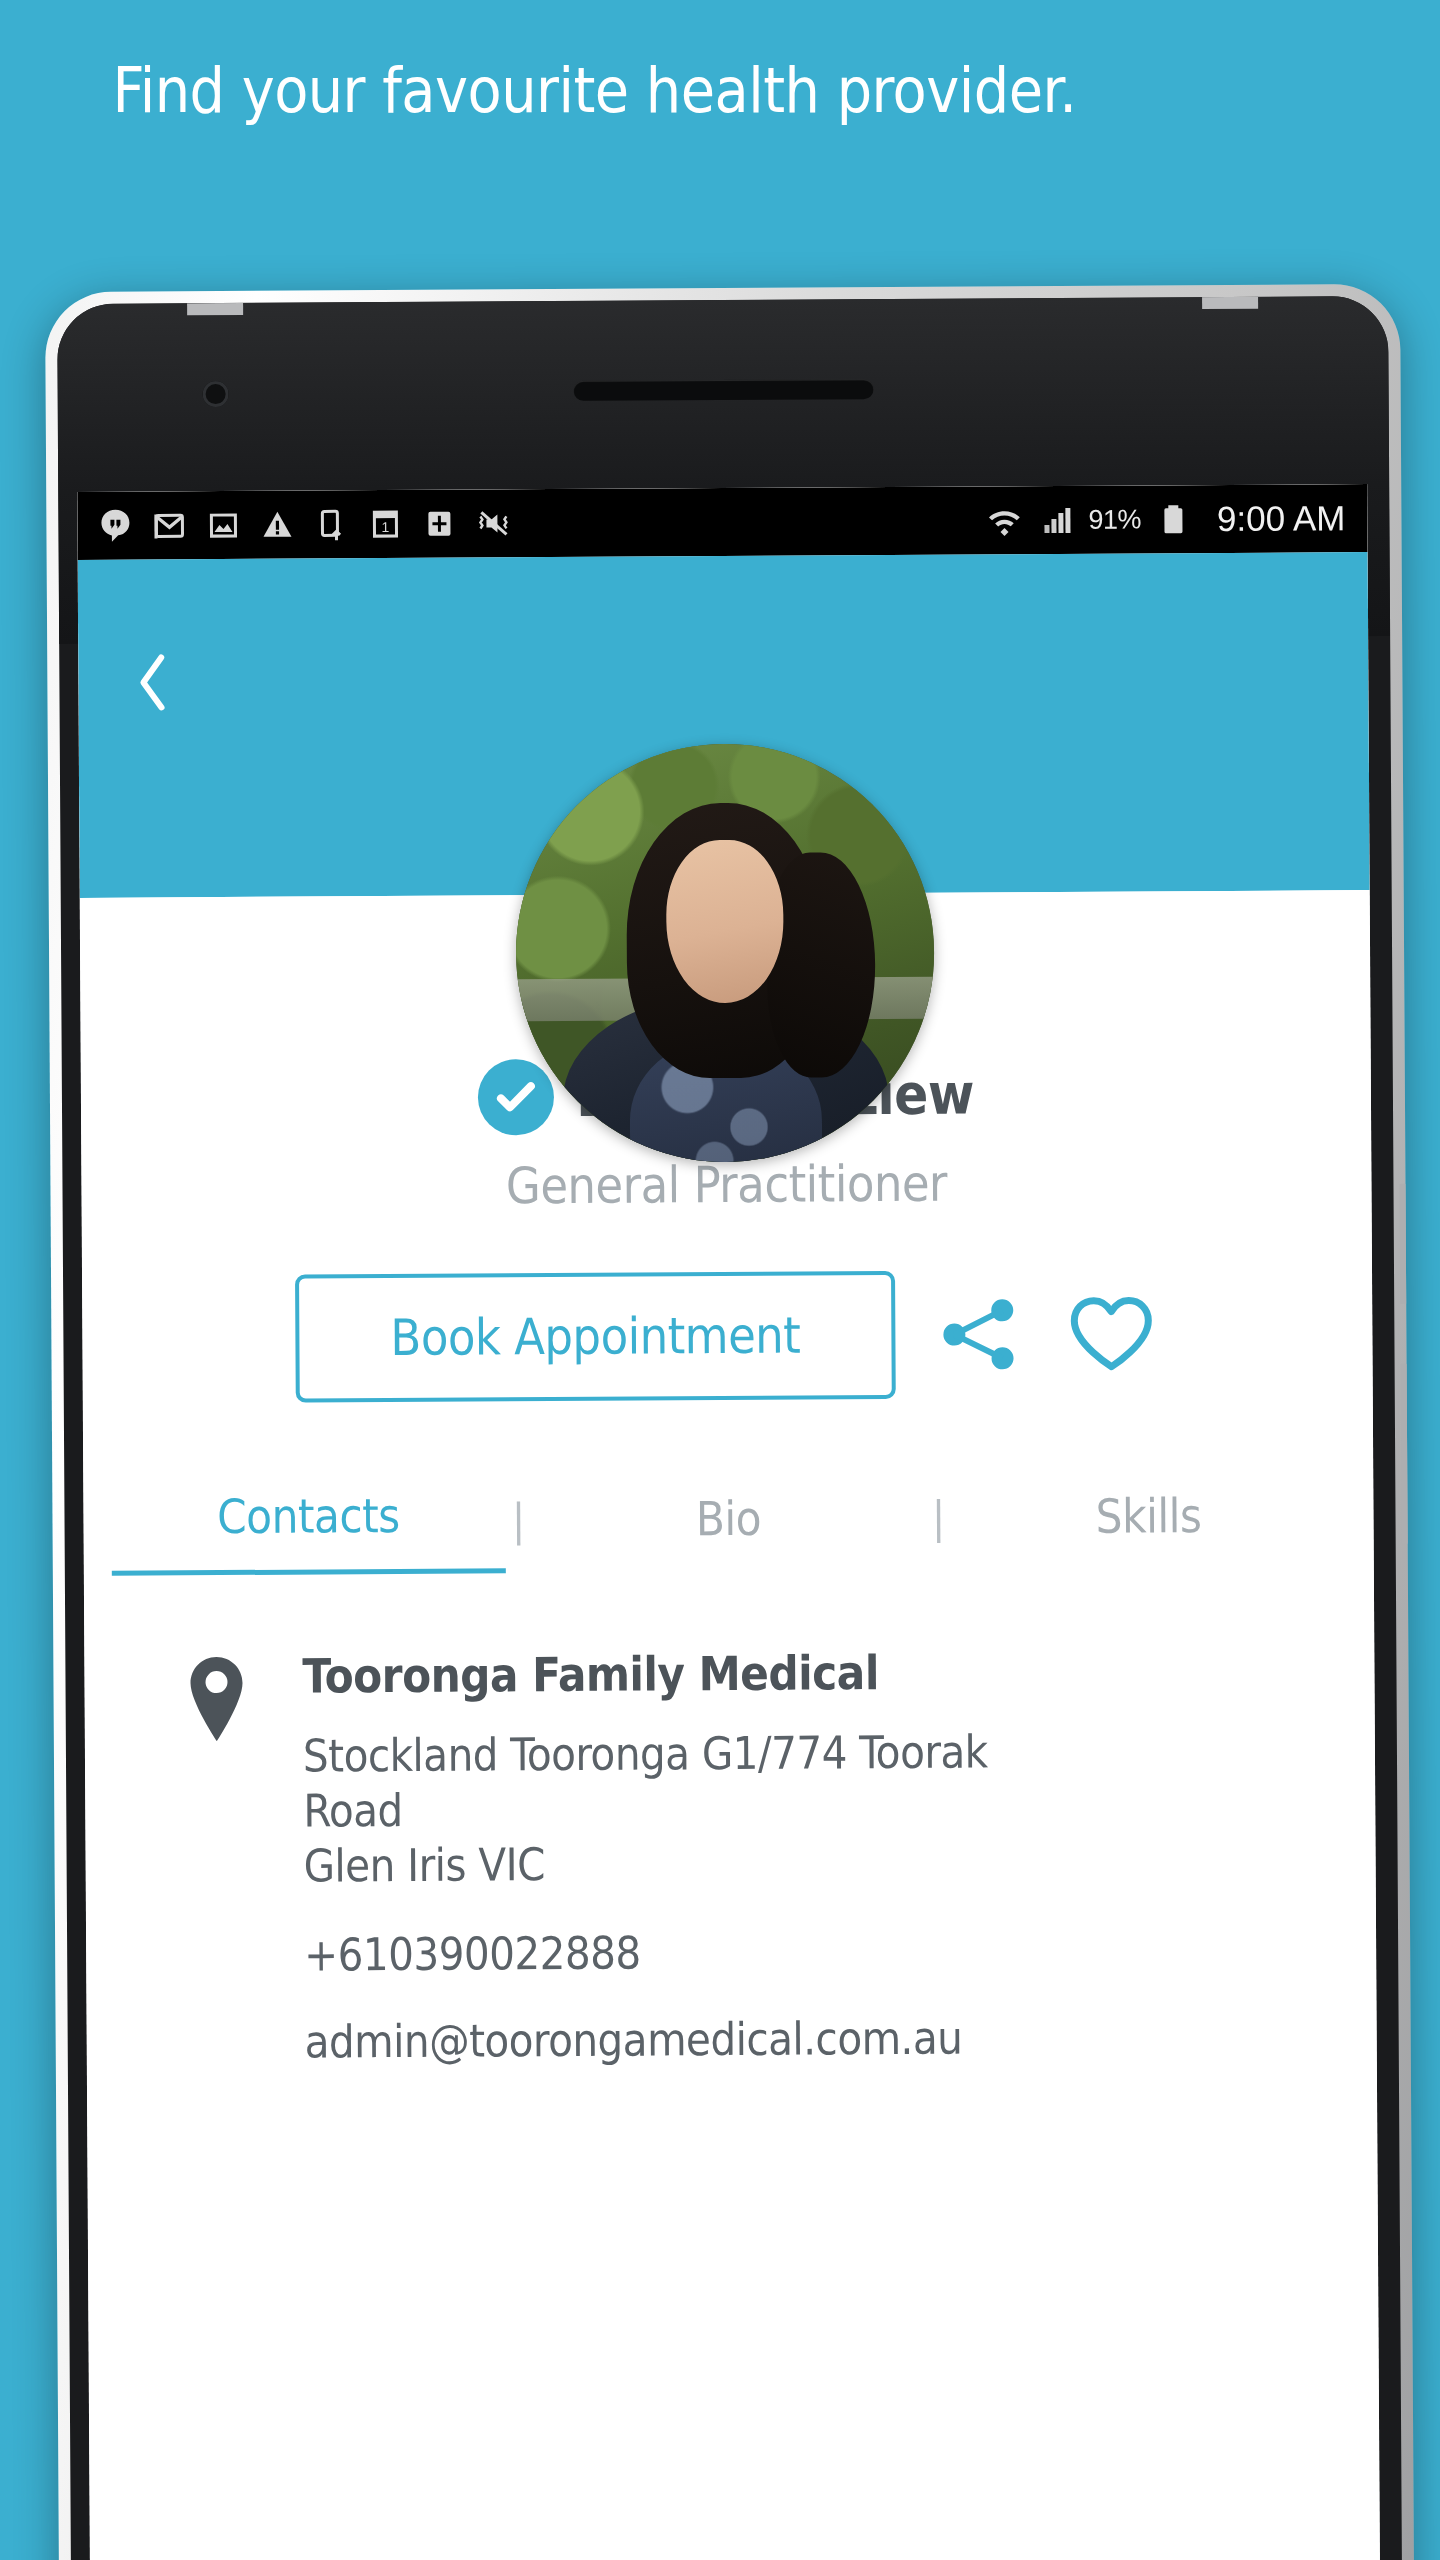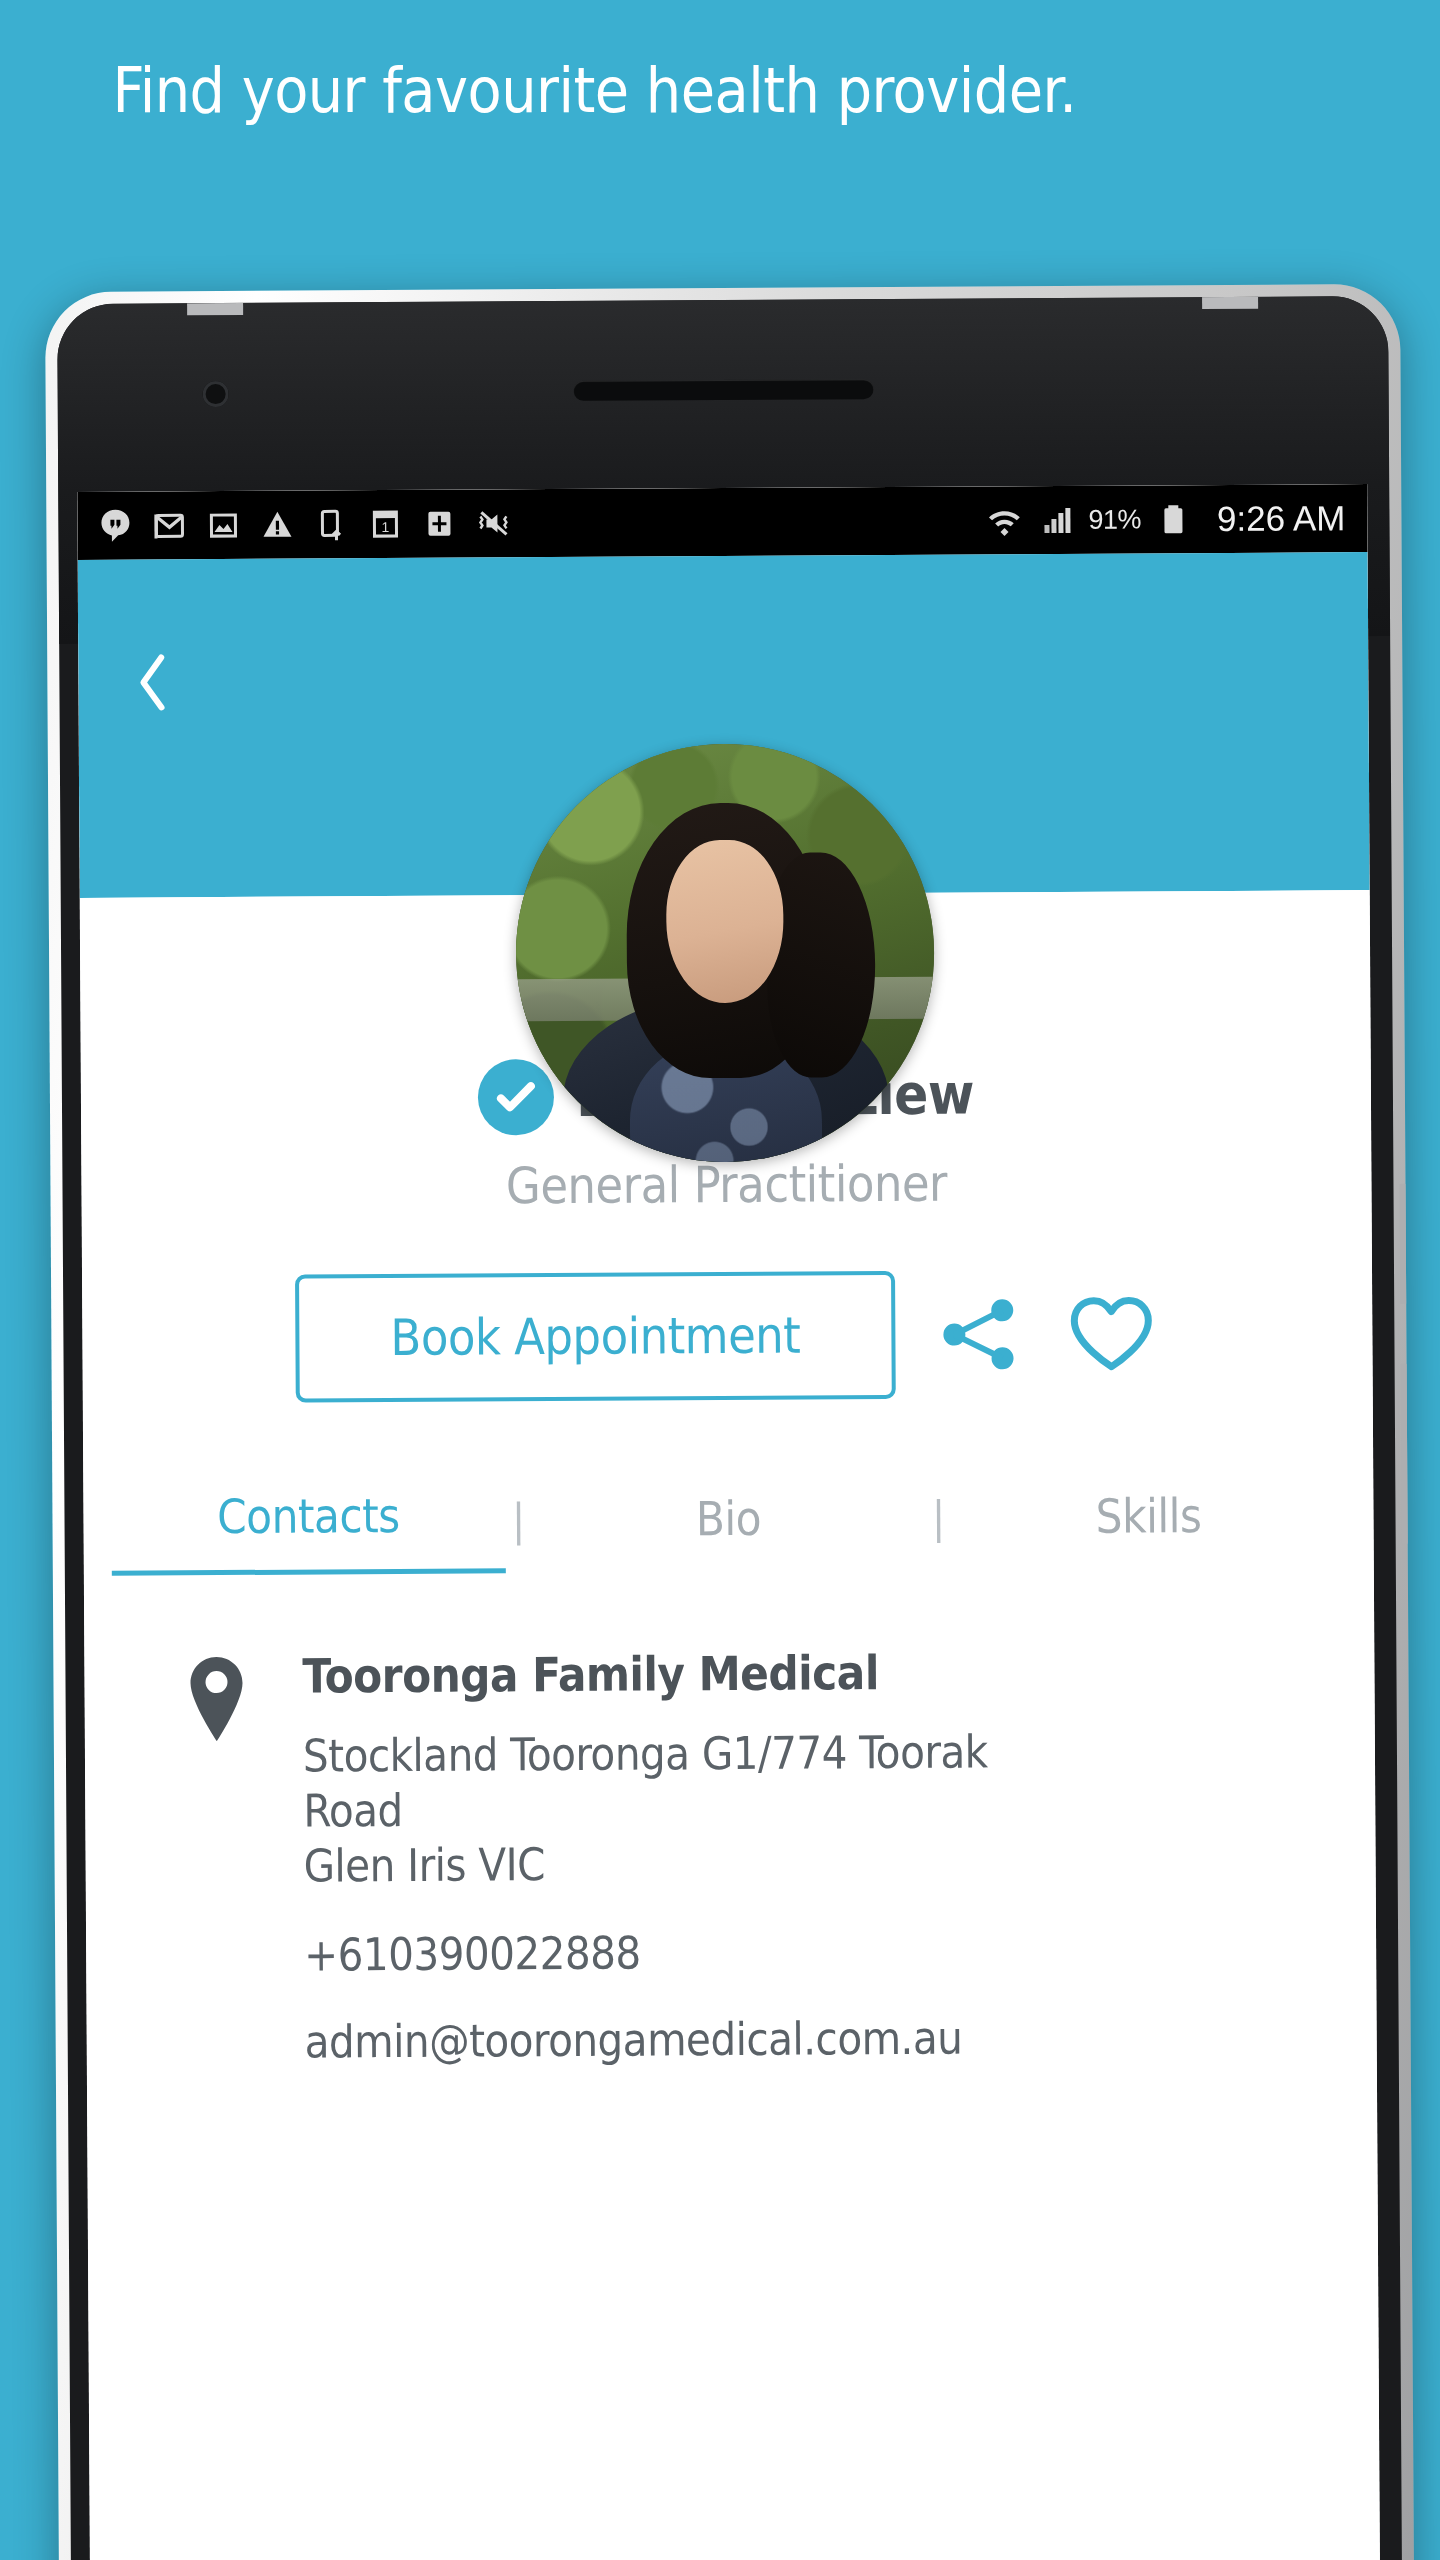--- a/index.html
+++ b/index.html
@@ -416,21 +416,21 @@
                 <rect x="29" y="8" width="5" height="25" fill="#d8d8d8"></rect>
               </svg>
           </span>
           <span class="sb-pct">91%</span>
           <span class="sb-ic">
             <svg viewBox="0 0 40 40">
                 <rect x="15" y="6" width="10" height="4" fill="#d8d8d8"></rect>
                 <rect x="11" y="9" width="18" height="25" rx="1.6" fill="#d8d8d8"></rect>
               </svg>
           </span>
-          <span class="sb-time">9:26 AM</span>
+          <span class="sb-time">9:00 AM</span>
         </div>
       </div>
 
       <div class="app-header">
         <div class="back-arrow">
           <svg viewBox="0 0 40 62">
               <path d="M27 6L9 31l18 25" fill="none" stroke="#ffffff" stroke-width="6" stroke-linecap="round" stroke-linejoin="round"></path>
             </svg>
         </div>
         <div class="avatar-wrap">

